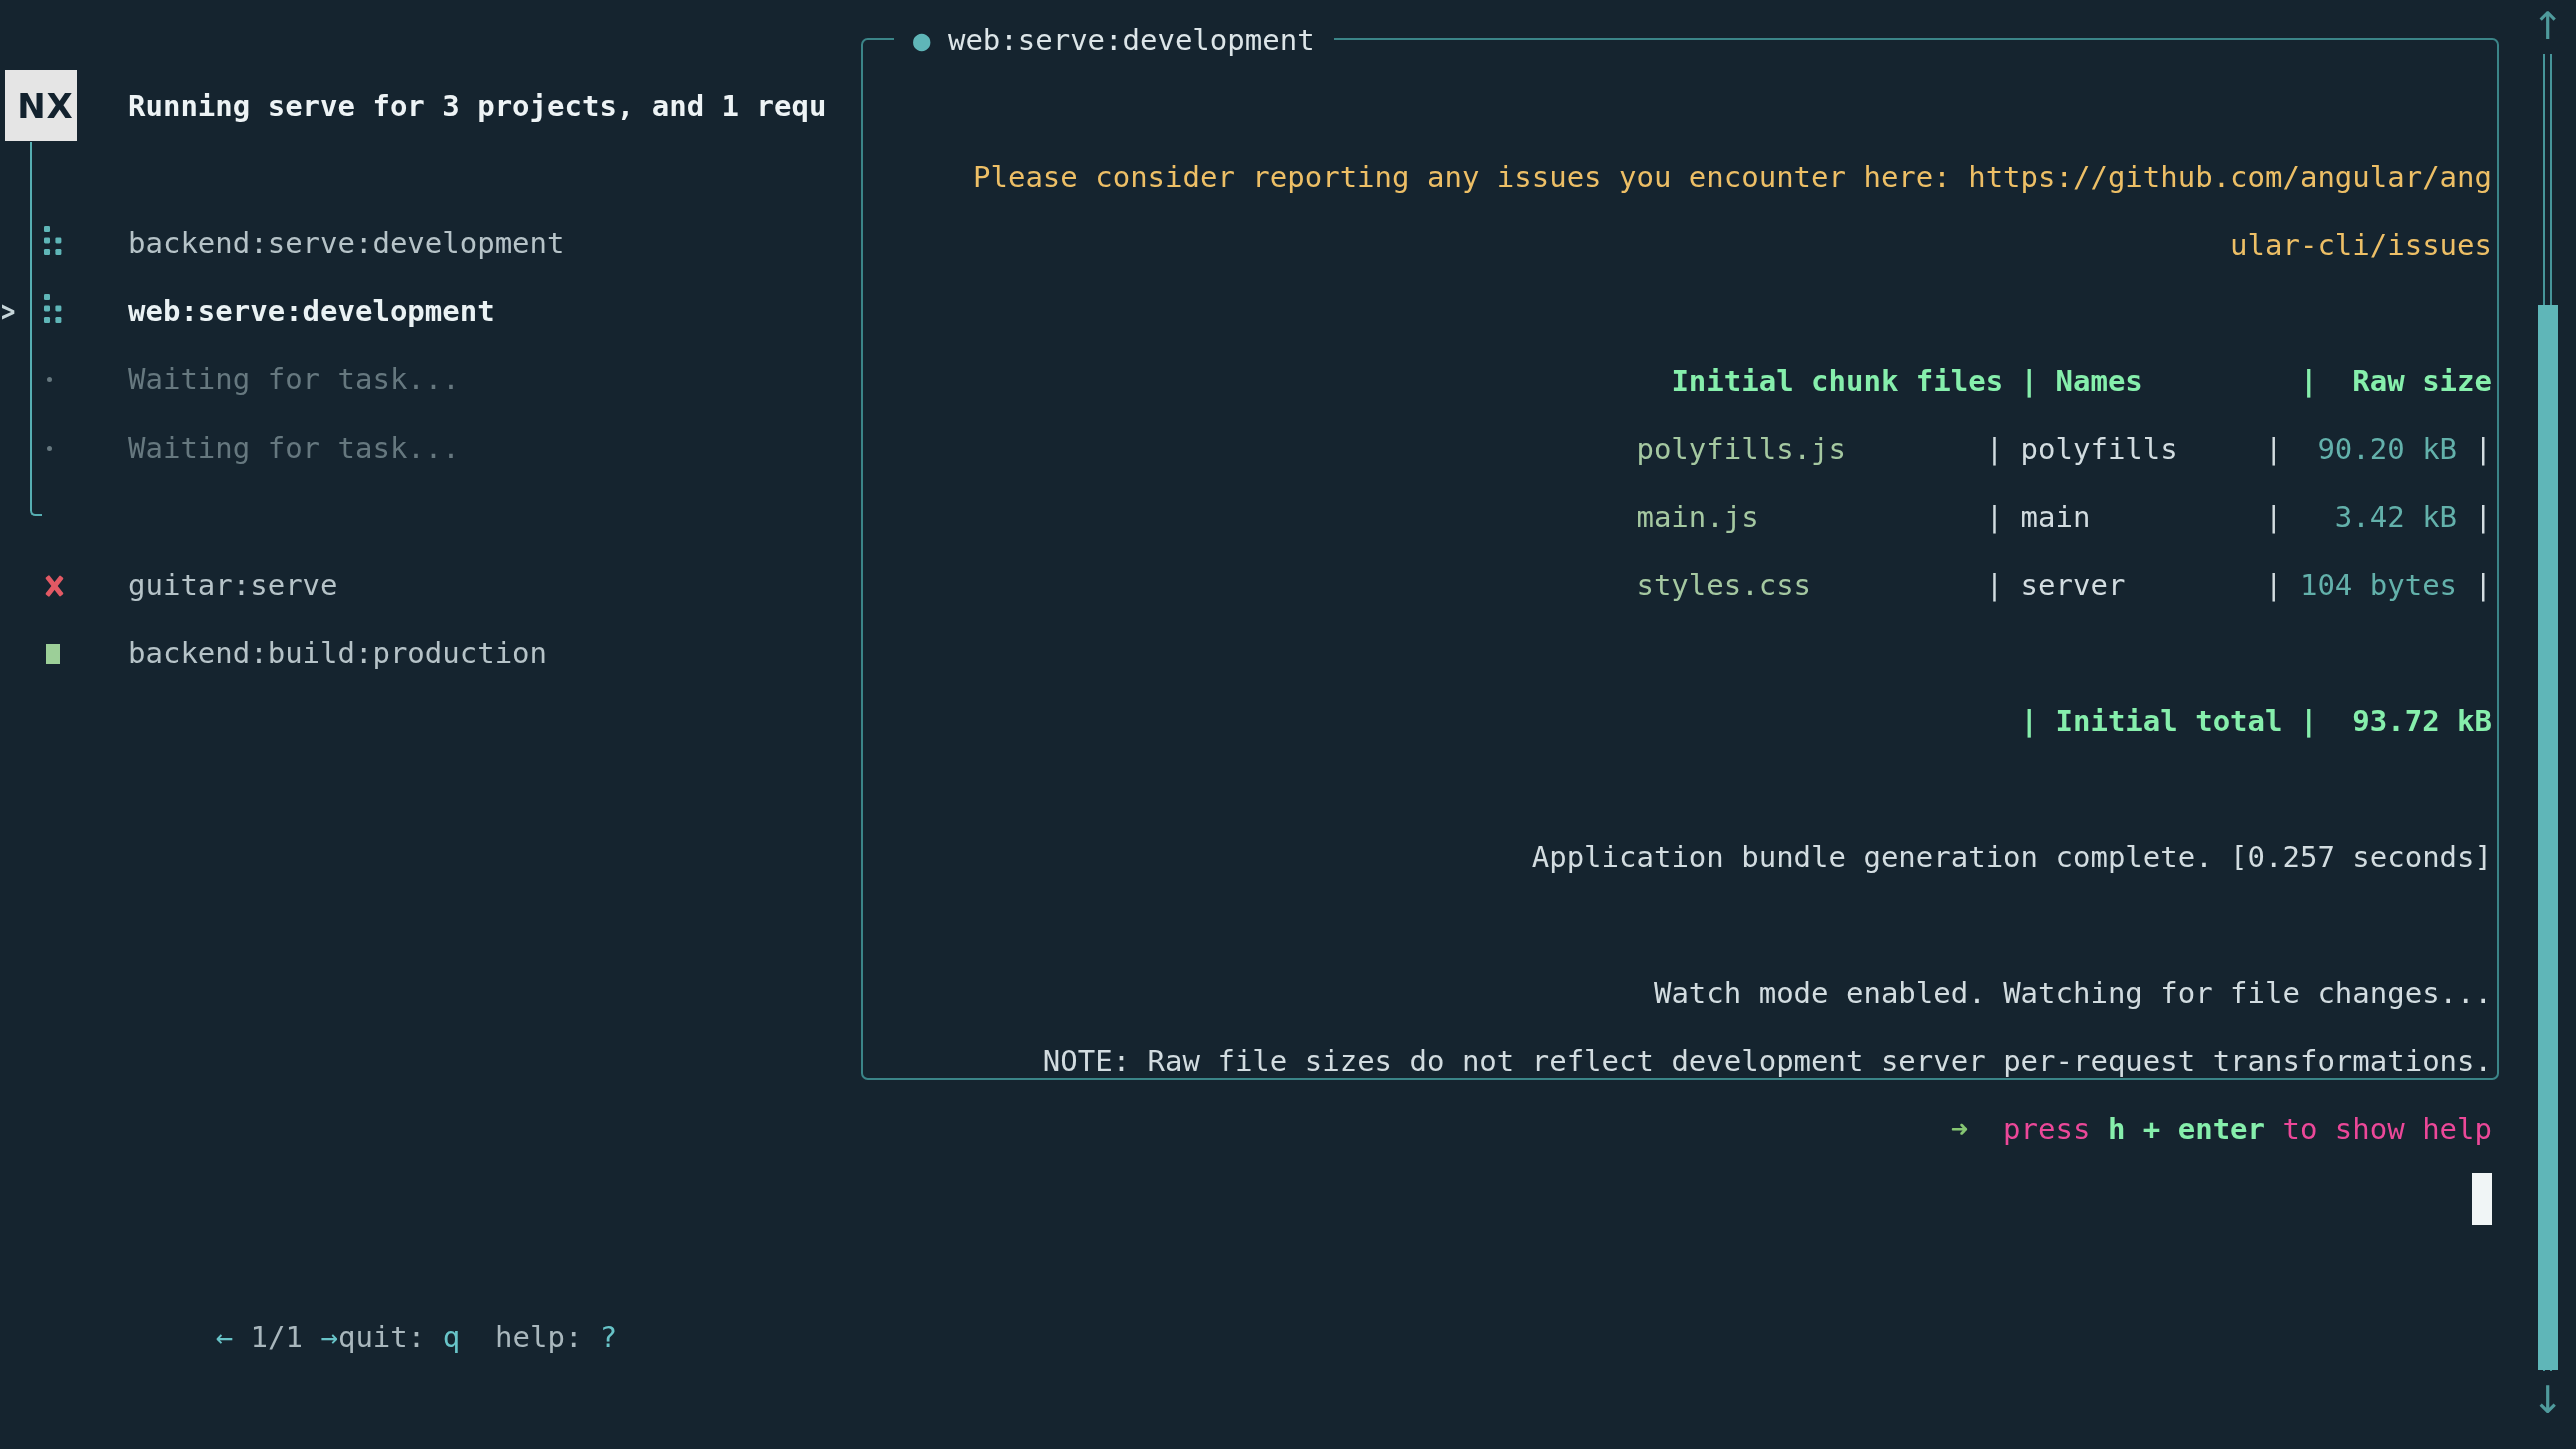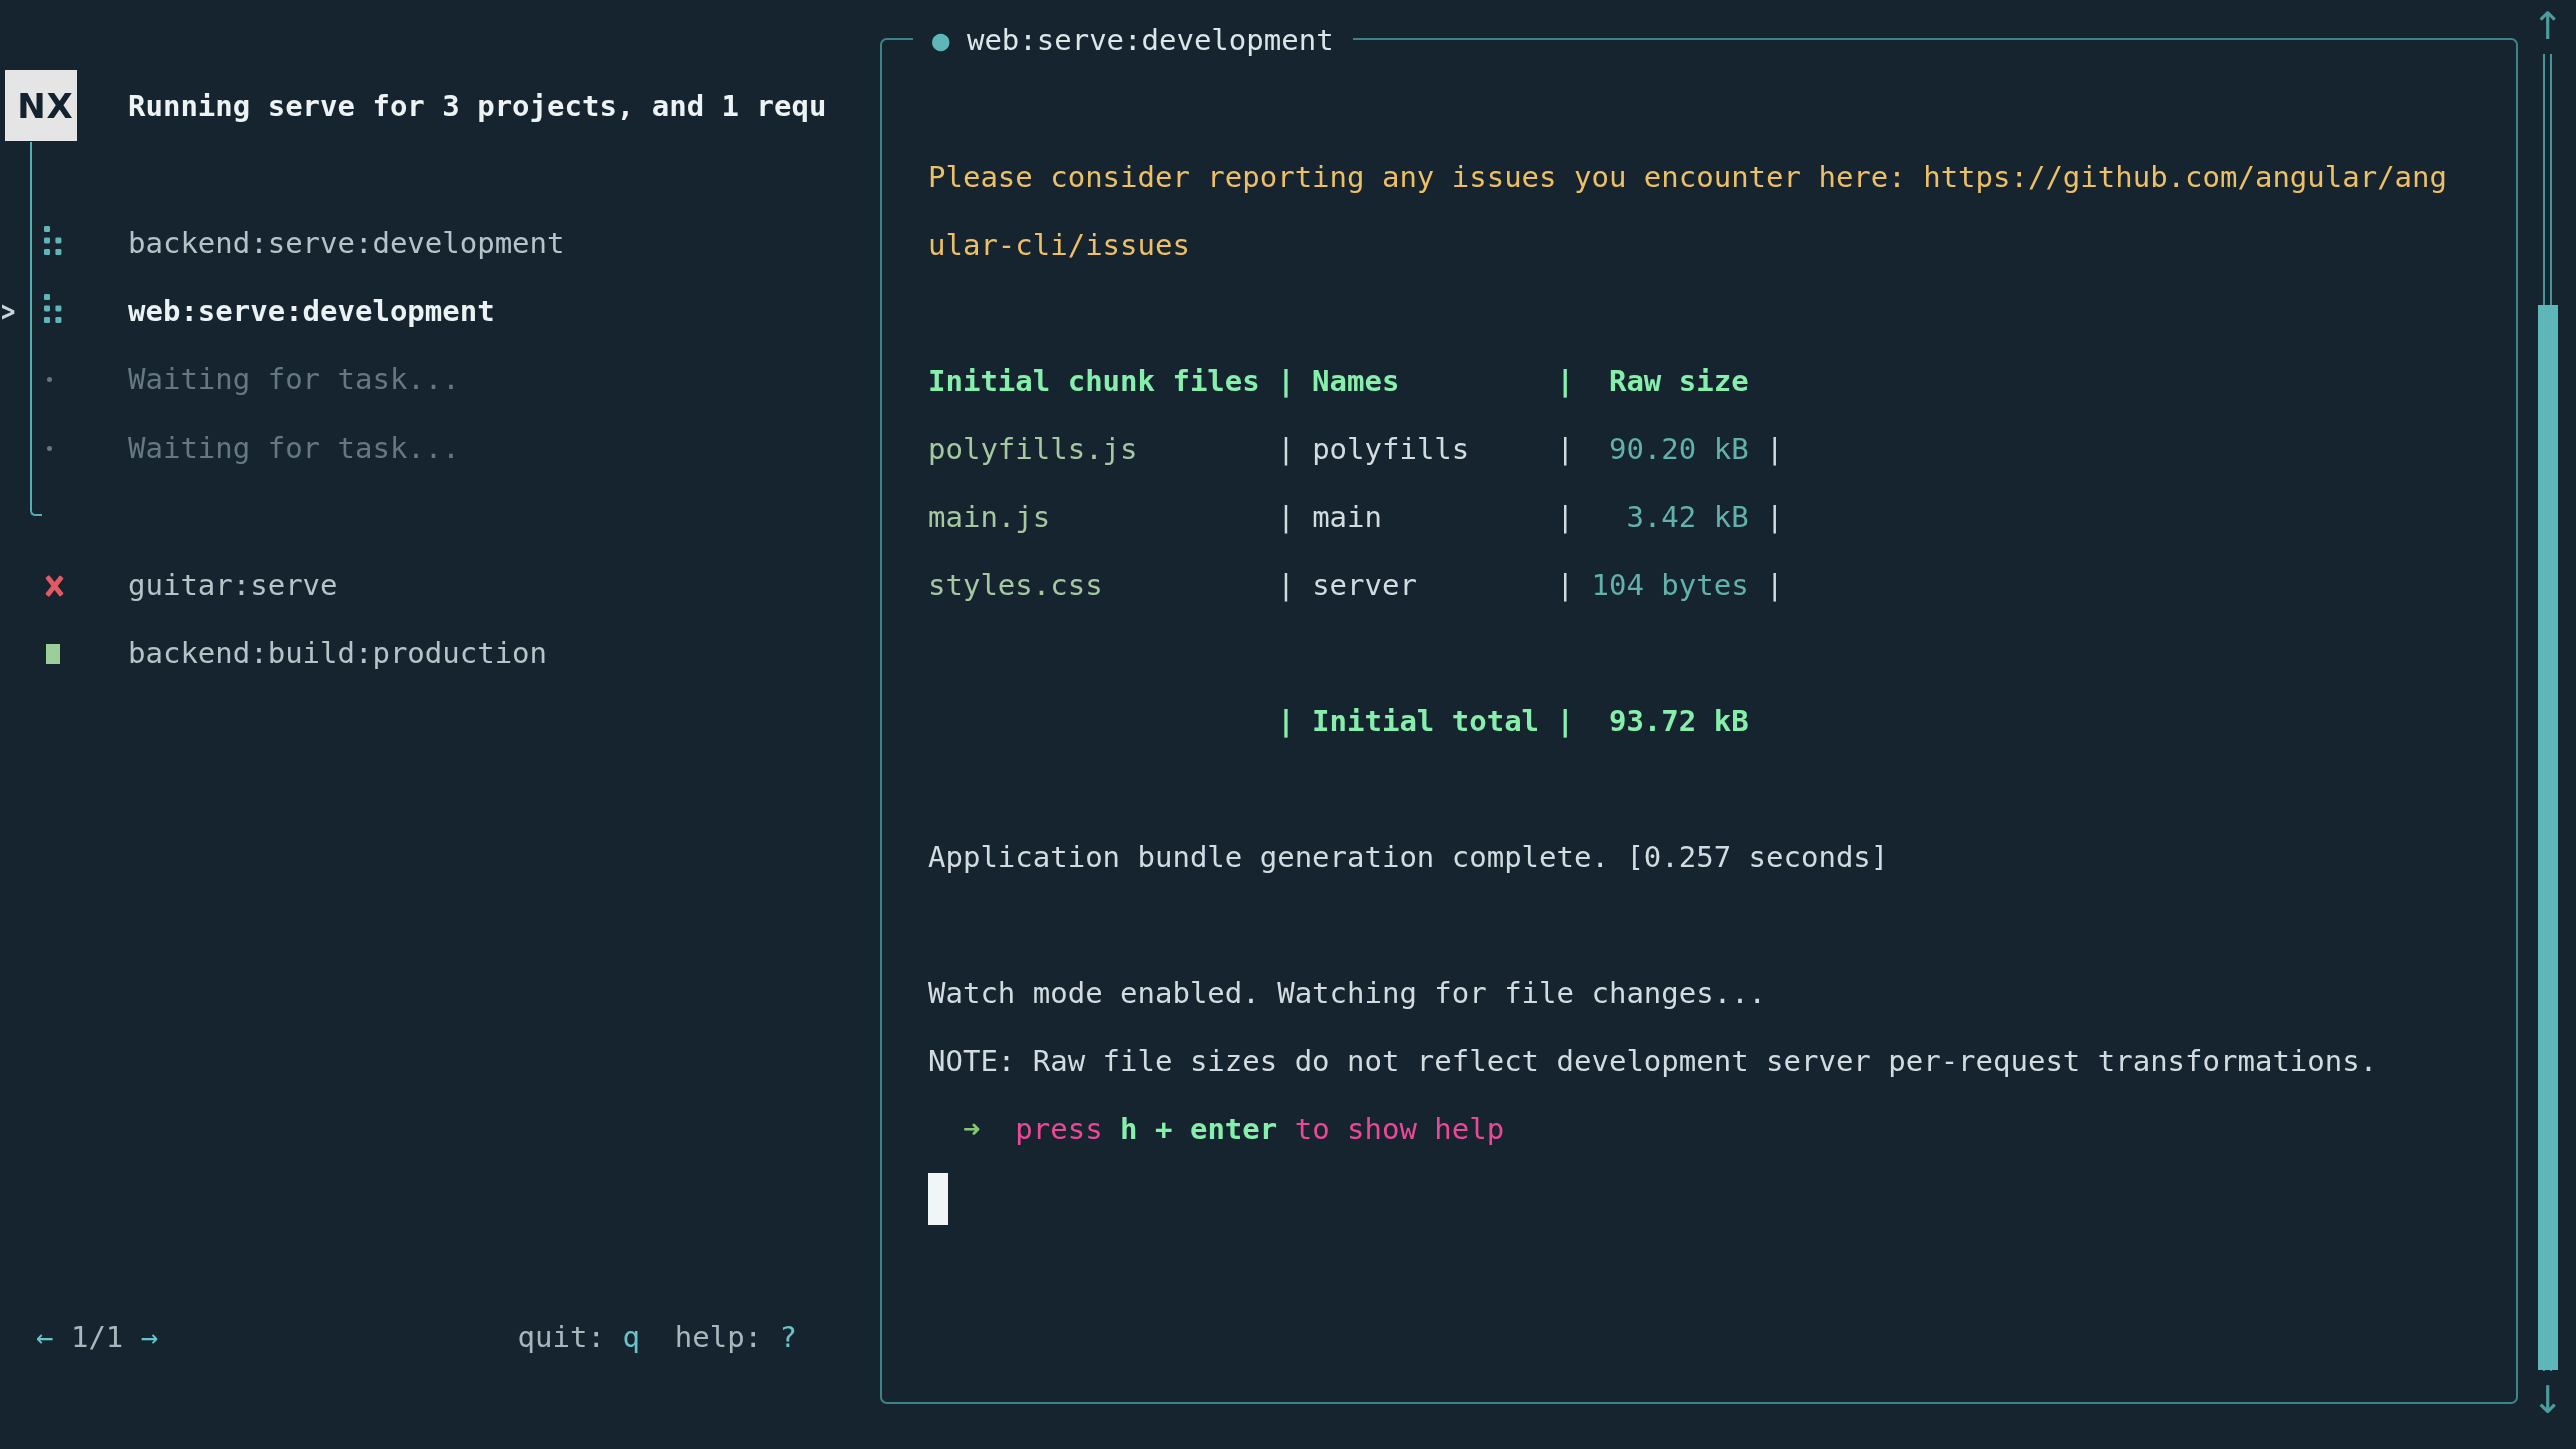--- a/index.html
+++ b/index.html
@@ -48,29 +48,29 @@
   .cross-icon::before, .cross-icon::after {
     content:""; position:absolute; left:9.4px; top:-1.3px; width:4.7px; height:24px;
     background:#E25964; border-radius:1.3px;
   }
   .cross-icon::before { transform:rotate(38deg); }
   .cross-icon::after  { transform:rotate(-38deg); }
   .square-icon { position:absolute; left:6.7px; top:25px; width:14.8px; height:20px; background:#9CCF98; }
   
   .sidebar-footer {
     position:absolute; left:0; top:1303px; width:861px; height:68px; line-height:68px;
-    display:flex; justify-content:space-between; padding:0 64px 0 36px; white-space:pre;
+    display:flex; justify-content:center; padding:0 64px 0 36px; white-space:pre;
   }
   .teal-key { color:#68C4C8; }
   .pag-arrow { color:#68C4C8; }
   .pag-num, .hint-label { color:#A9B7BD; }
   
   .output-panel {
-    position:absolute; left:880px; top:38px; width:1638px; height:1366px;
-    border:2px solid #3B8588; border-radius:6.7px;
+    position:absolute; left:861px; top:38px; width:1638px; height:1042px;
+    border:2px solid #3B8588; border-radius:6.7px;text-align:right;
   }
   .panel-title {
     position:absolute; top:-34px; left:31px; height:68px; line-height:68px;
     background:#15242F; padding:0 19px; white-space:pre; color:#DCE5E8;
   }
   .panel-title .dot { color:#5FB6B8; }
   .terminal-output { position:absolute; left:46px; top:103px; width:1583px; overflow:hidden; }
   .terminal-line { height:68px; line-height:68px; white-space:pre; }
   
   .c-yellow { color:#EDBF66; }

